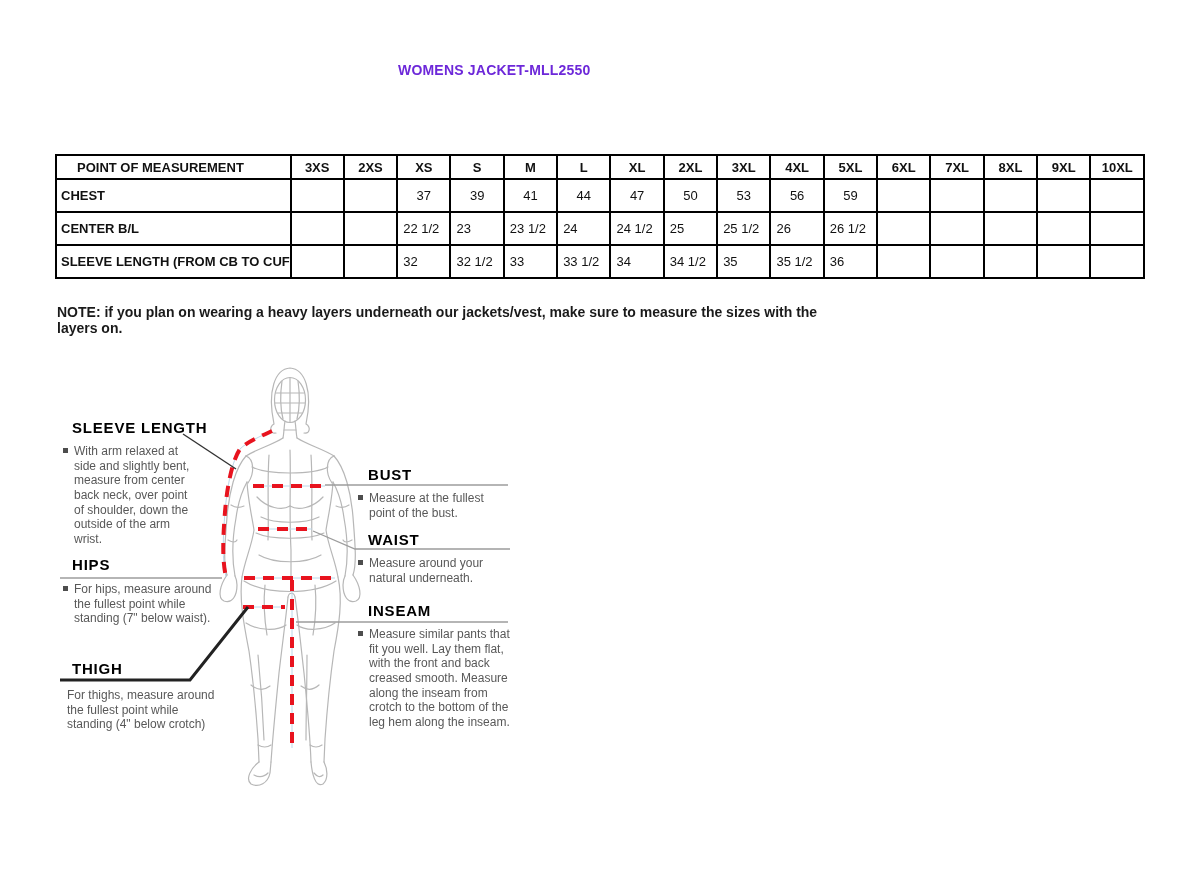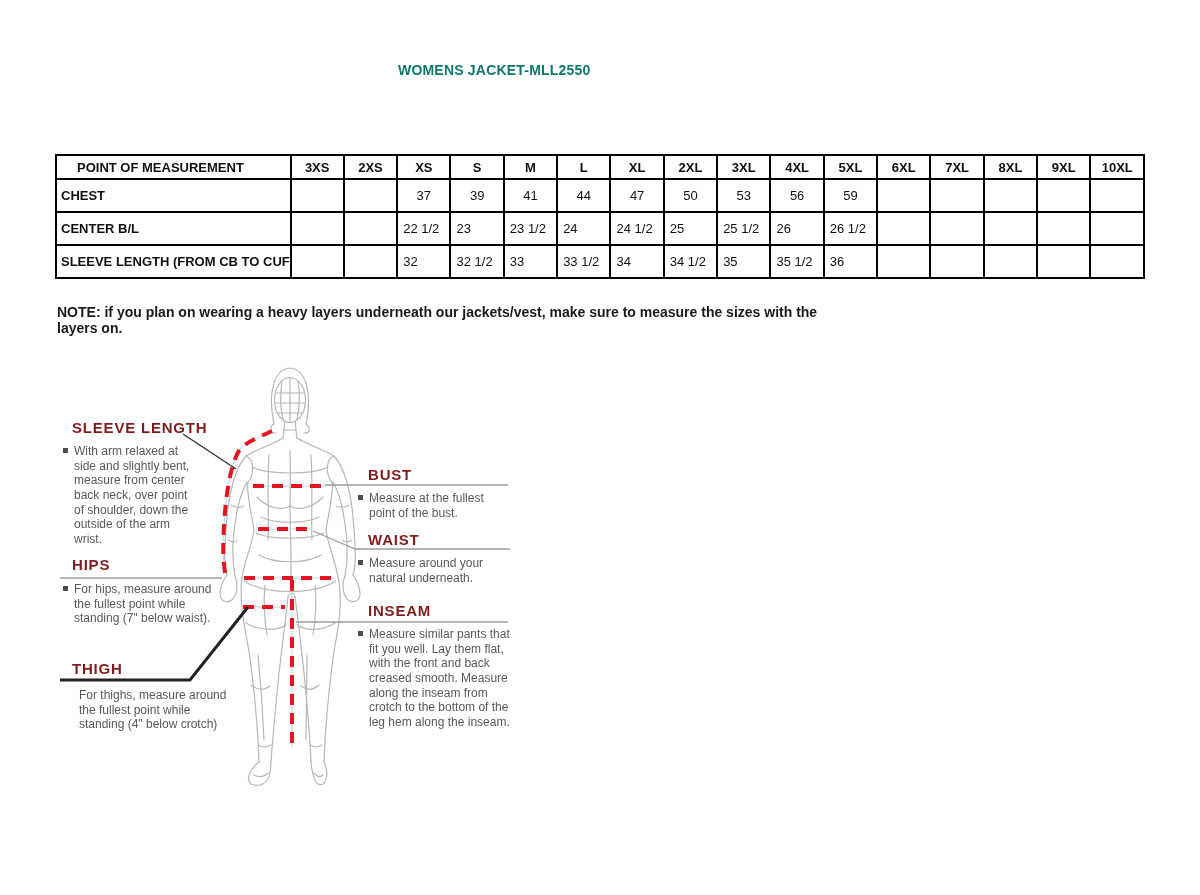--- a/index.html
+++ b/index.html
@@ -3,21 +3,21 @@
 <meta charset="utf-8">
 <style>
   * { box-sizing: border-box; }
   html,body { margin:0; padding:0; background:#ffffff; }
   .page {
     position:relative; width:1200px; height:895px; background:#fff;
     font-family:"Liberation Sans", sans-serif; overflow:hidden;
   }
   .doc-title {
     position:absolute; left:398px; top:62px;
-    font-size:14px; font-weight:bold; color:#0f766e; letter-spacing:0.2px;text-align:center;
+    font-size:14px; font-weight:bold; color:#6d28d9; letter-spacing:0.2px;text-align:center;
   }
   
   .size-table {
     position:absolute; left:55px; top:154px; width:1090px;
     border-collapse:collapse; table-layout:fixed;
   }
   .size-table th, .size-table td {
     border:2px solid #000; font-size:13px; color:#111;
     overflow:hidden; white-space:nowrap; vertical-align:middle;
   }
@@ -27,38 +27,38 @@
   .size-table tbody td.rowlabel { font-weight:bold; text-align:left; padding-left:4px; }
   .size-table tbody tr.align-center td.val { text-align:center; }
   .size-table tbody tr.align-left td.val { text-align:left; padding-left:5px; }
   .note-line {
     position:absolute; left:57px; top:304px; width:800px;
     font-size:14px; font-weight:bold; color:#1a1a1a;
   }
   
   .diagram-svg { position:absolute; left:55px; top:355px; }
   .diag-heading {
-    position:absolute; font-size:15px; font-weight:600; color:#7f1d1d;
+    position:absolute; font-size:15px; font-weight:600; color:#000000;
     letter-spacing:0.8px;
   }
   .diag-note {
     position:absolute; display:flex; gap:6px; align-items:flex-start;
     font-size:12px; line-height:1.22; color:#585858;
   }
   .diag-note .sq-bullet {
     flex:none; width:5px; height:5px; background:#4d4d4d; margin-top:4px;
   }
   .diag-note .txt { display:block; }
   
   #h-sleeve { left:72px;  top:419px; }
   #n-sleeve { left:63px;  top:444px; } #n-sleeve .txt { width:122px; }
   #h-hips   { left:72px;  top:556px; }
   #n-hips   { left:63px;  top:582px; } #n-hips .txt { width:140px; }
   #h-thigh  { left:72px;  top:660px; }
-  #n-thigh  { left:79px;  top:688px;align-items:flex-end; } #n-thigh .txt { width:152px; }
+  #n-thigh  { left:67px;  top:688px;align-items:flex-end; } #n-thigh .txt { width:152px; }
   #h-bust   { left:368px; top:466px; }
   #n-bust   { left:358px; top:491px; } #n-bust .txt { width:128px; }
   #h-waist  { left:368px; top:531px; }
   #n-waist  { left:358px; top:556px; } #n-waist .txt { width:125px; }
   #h-inseam { left:368px; top:602px; }
   #n-inseam { left:358px; top:627px; } #n-inseam .txt { width:148px; }
 </style>
 </head>
 <body>
 

